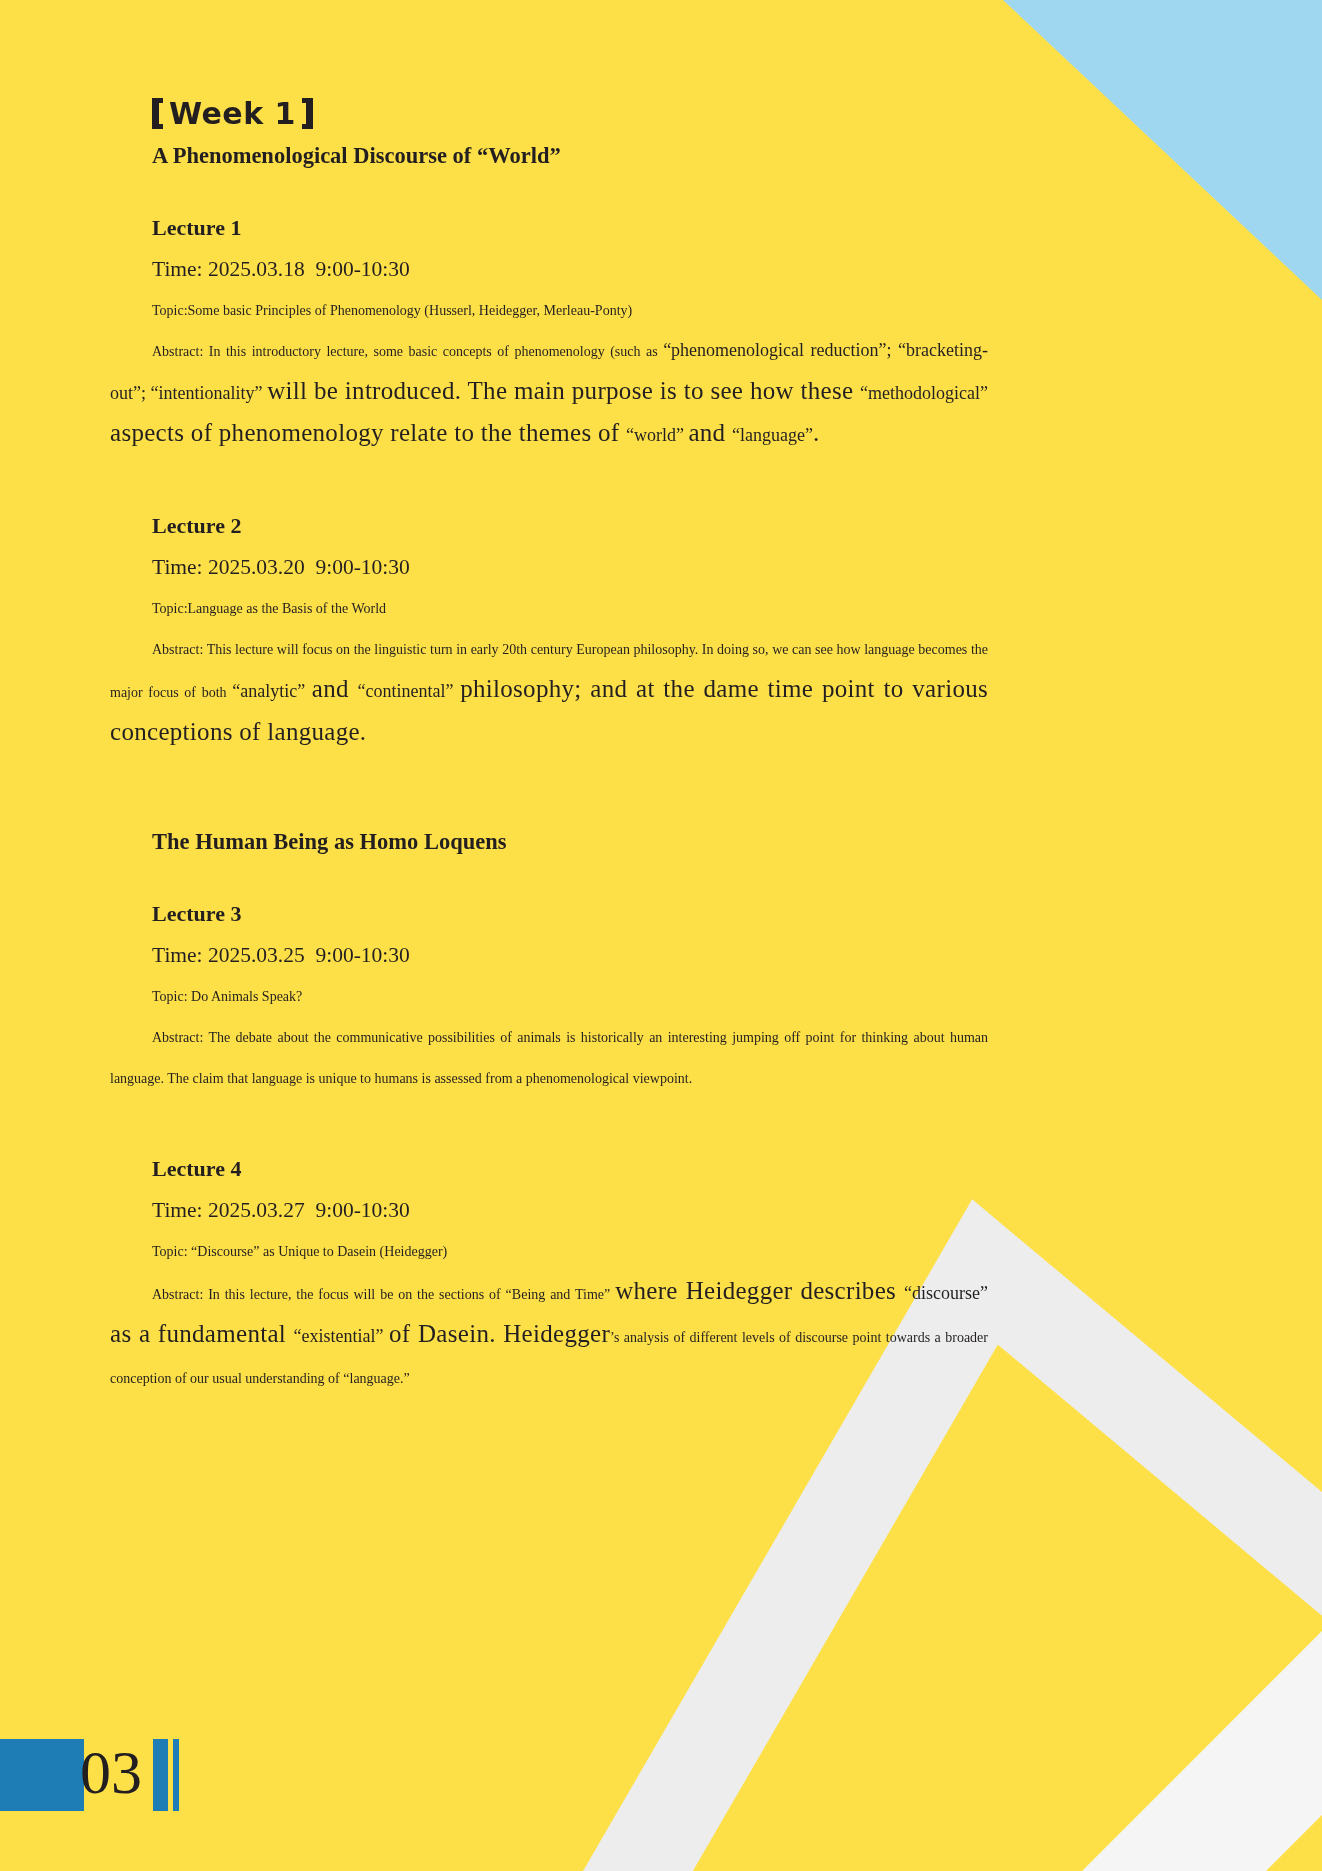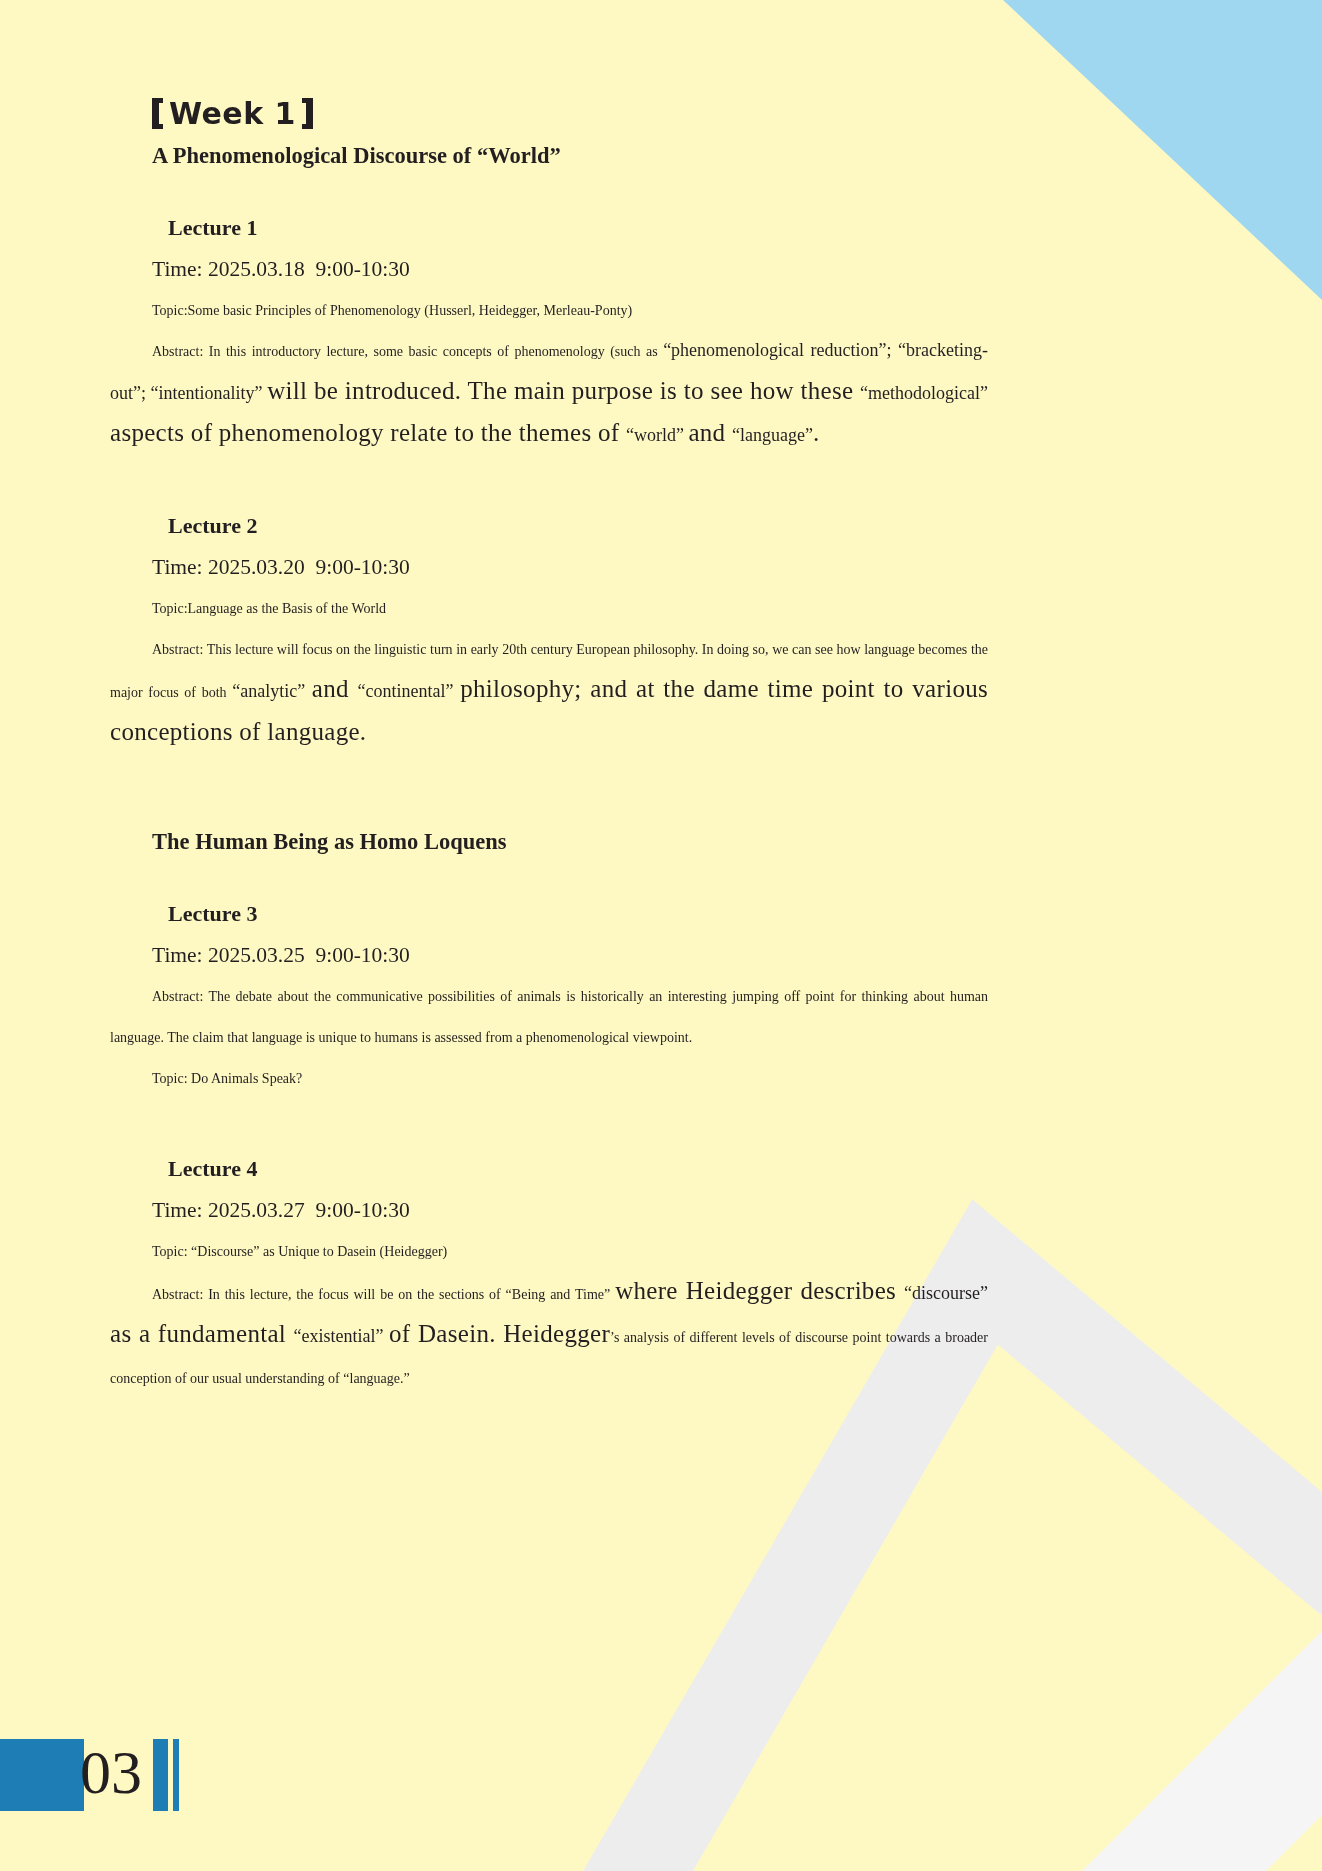--- a/index.html
+++ b/index.html
@@ -36,21 +36,21 @@
   .rb { border-right:7px solid currentColor; margin-left:6px; }
 
   .week-sub {
     font-size:22.5px; font-weight:700;
     margin:0 0 42px 42px;
   }
 
   .lecture { margin-bottom:54px; }
   .lec-head {
     font-size:22px; font-weight:700;
-    margin:0 0 5px 58px; line-height:34px;
+    margin:0 0 5px 42px; line-height:34px;
   }
   .para {
     font-size:21.5px; line-height:39px;
     text-align:justify; text-indent:42px;
     margin:0;
   }
   .s-n  { font-size:14px; }
   .s-lg { font-size:25px; letter-spacing:0.3px; }
   .s-sm { font-size:18px; }
 
@@ -61,21 +61,21 @@
     font-family:"Liberation Serif", serif;
     font-weight:400; font-size:62px; line-height:80px;
     color:#231f20;
   }
   .bar-thick { position:absolute; left:153px; top:0; width:15px; height:72px; }
   .bar-thin  { position:absolute; left:173px; top:0; width:6px;  height:72px; }
 </style>
 </head>
 <body>
 
-<div class="page" style="background: #fef9c3;">
+<div class="page" style="background: #fde047;">
 
   <svg class="deco-svg" width="1322" height="1871" viewBox="0 0 1322 1871">
     <polygon points="1003,0 1322,0 1322,300" fill="#a0d7f0"></polygon>
     <polyline points="1095,1950 1530,1515" fill="none" stroke-width="130" stroke="#f5f5f5"></polyline>
     <polyline points="598,1940 985,1272 1425,1640" fill="none" stroke-width="95" stroke-miterlimit="10" stroke="#ededed"></polyline>
   </svg>
 
   <main class="content" style="color: rgb(35, 31, 32);">
   <section class="week">
     <h1 class="week-title">
@@ -100,22 +100,22 @@
   </article>
 </div>
   </section>
 
   <section class="week">
     <h2 class="week-sub">The Human Being as Homo Loquens</h2>
     <div>
   <article class="lecture">
     <h3 class="lec-head">Lecture 3</h3>
     <p class="para">Time: 2025.03.25&nbsp; 9:00-10:30</p>
+    <p class="para"><span class="s-n">Topic: Do Animals Speak?</span></p>
     <p class="para"><span class="s-n">Abstract: The debate about the communicative possibilities of animals is historically an interesting jumping off point for thinking about human language. The claim that language is unique to humans is assessed from a phenomenological viewpoint.</span></p>
-    <p class="para"><span class="s-n">Topic: Do Animals Speak?</span></p>
   </article>
 
   <article class="lecture">
     <h3 class="lec-head">Lecture 4</h3>
     <p class="para">Time: 2025.03.27&nbsp; 9:00-10:30</p>
     <p class="para"><span class="s-n">Topic: “Discourse” as Unique to Dasein (Heidegger)</span></p>
     <p class="para"><span class="s-n">Abstract: In this lecture, the focus will be on the sections of “Being and Time” </span><span class="s-lg">where Heidegger describes </span><span class="s-sm">“discourse” </span><span class="s-lg">as a fundamental </span><span class="s-sm">“existential” </span><span class="s-lg">of Dasein. Heidegger</span><span class="s-n">’s analysis of different levels of discourse point towards a broader conception of our usual understanding of “language.”</span></p>
   </article>
 </div>
   </section>

